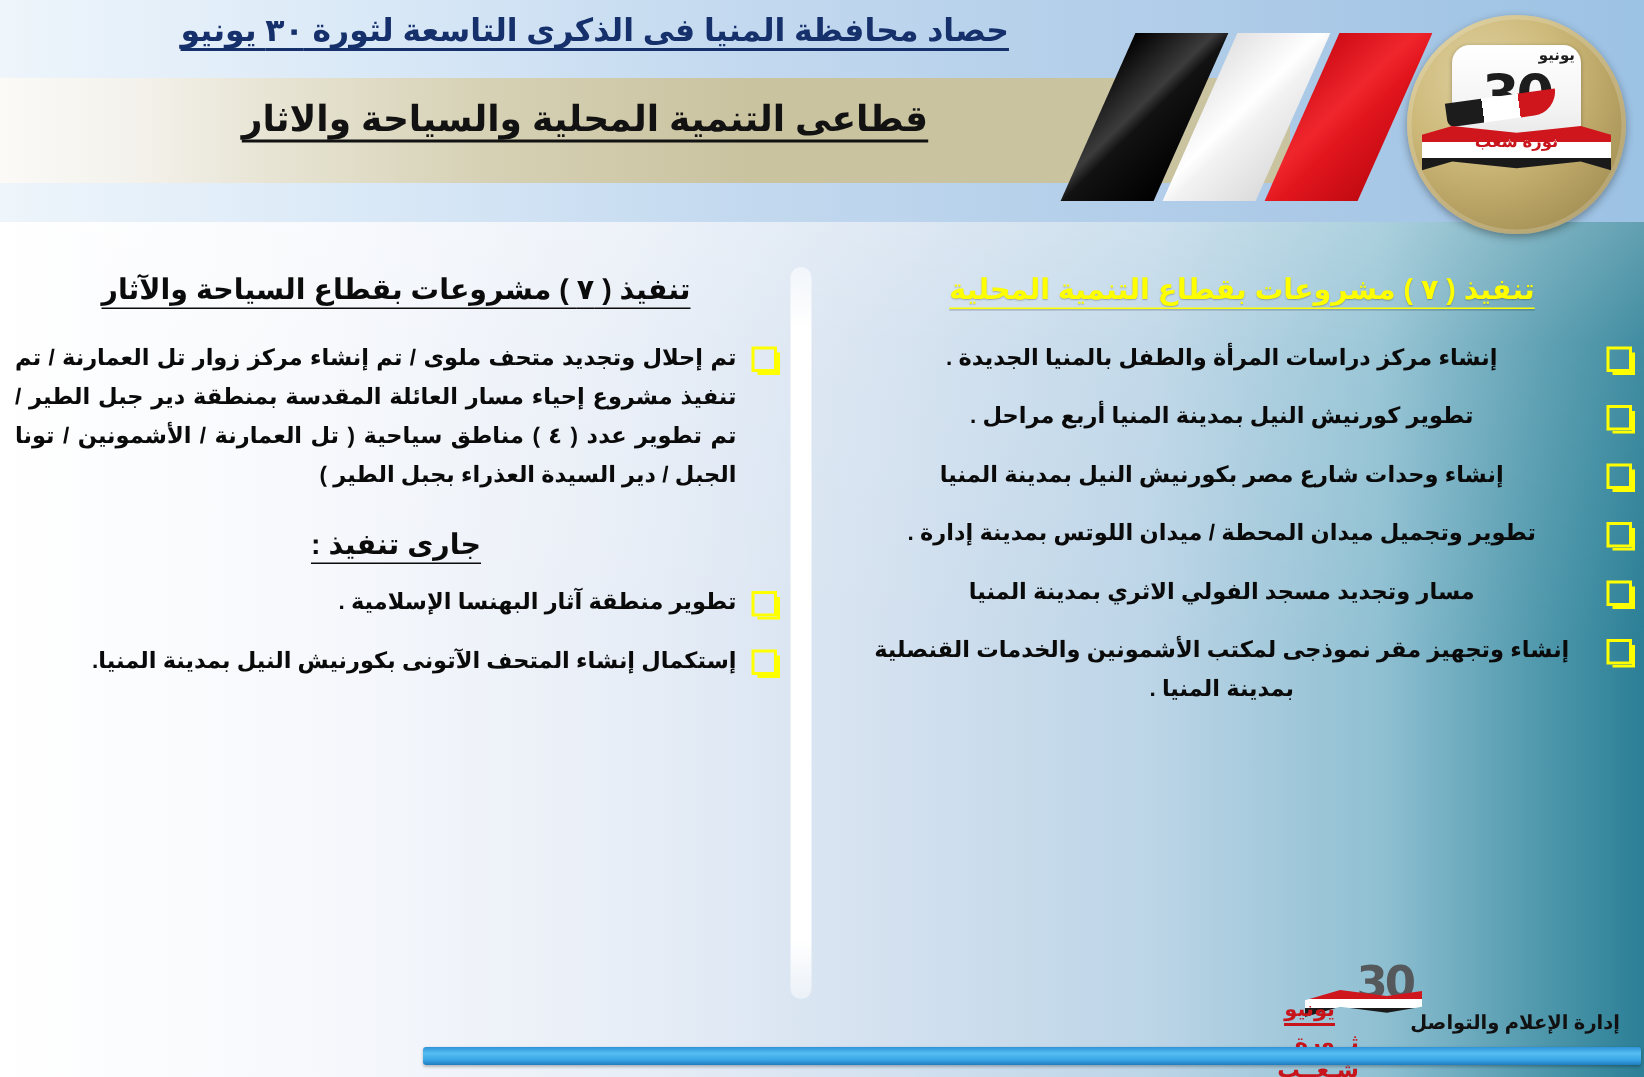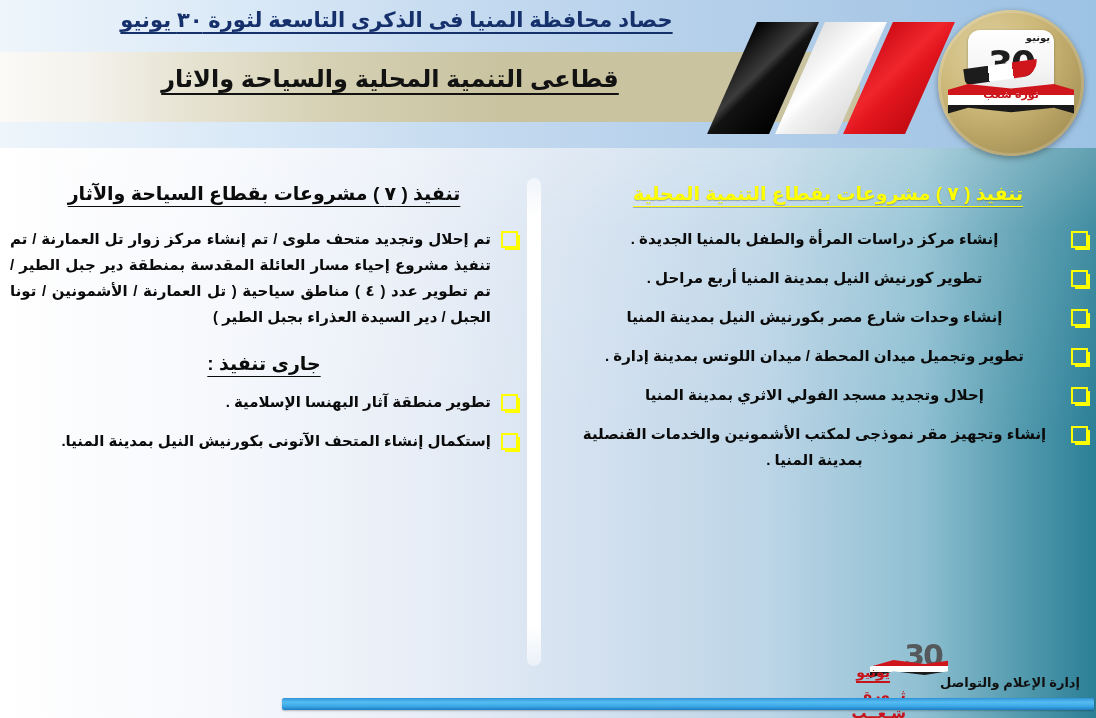--- a/index.html
+++ b/index.html
@@ -245,21 +245,21 @@
       <li>
         <span class="bullet"></span>
         <span class="itxt">إنشاء وحدات شارع مصر بكورنيش النيل بمدينة المنيا</span>
       </li>
       <li>
         <span class="bullet"></span>
         <span class="itxt">تطوير وتجميل ميدان المحطة / ميدان اللوتس بمدينة إدارة .</span>
       </li>
       <li>
         <span class="bullet"></span>
-        <span class="itxt">إحلال وتجديد مسجد الفولي الاثري بمدينة المنيا</span>
+        <span class="itxt">مسار وتجديد مسجد الفولي الاثري بمدينة المنيا</span>
       </li>
       <li>
         <span class="bullet"></span>
         <span class="itxt">إنشاء وتجهيز مقر نموذجى لمكتب الأشمونين والخدمات القنصلية بمدينة المنيا .</span>
       </li>
     </ul>
   </div>
 
   <div class="col col-left">
     <div class="col-head">تنفيذ ( ٧ ) مشروعات بقطاع السياحة والآثار</div>

